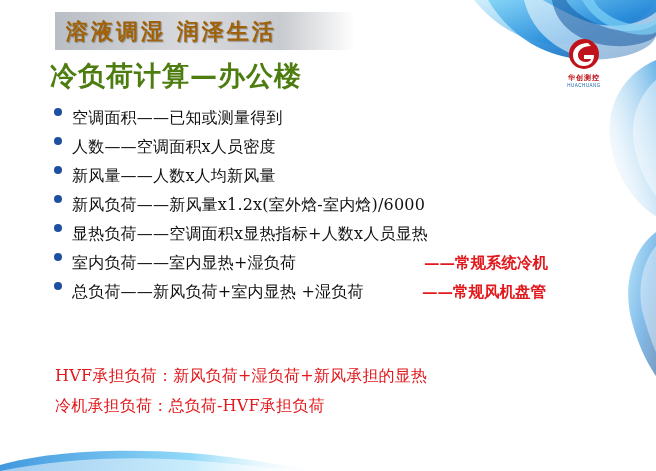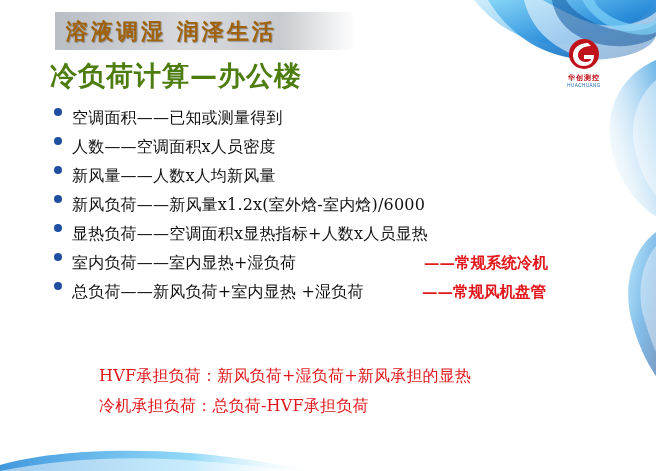--- a/index.html
+++ b/index.html
@@ -147,21 +147,20 @@
 
   
   .redline {
     position: absolute;
     left: 55px;
     font-family: "DejaVu Serif", "Liberation Serif", serif;
     font-size: 16px;
     color: #e2181c;
     white-space: nowrap;
     letter-spacing: 0.2px;
-    margin-left: 44px;
   }
   .red-1 { top: 366px; }
   .red-2 { top: 396px; }
 </style>
 </head>
 <body>
 
 <div class="slide">
 
   <div class="swirl-wrap">

